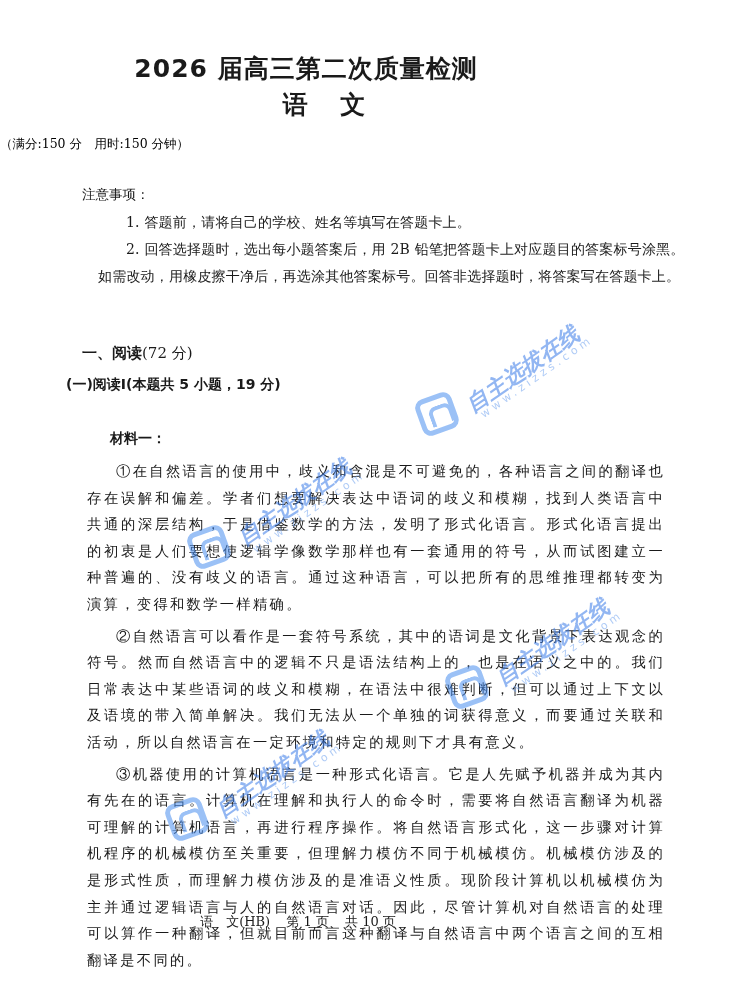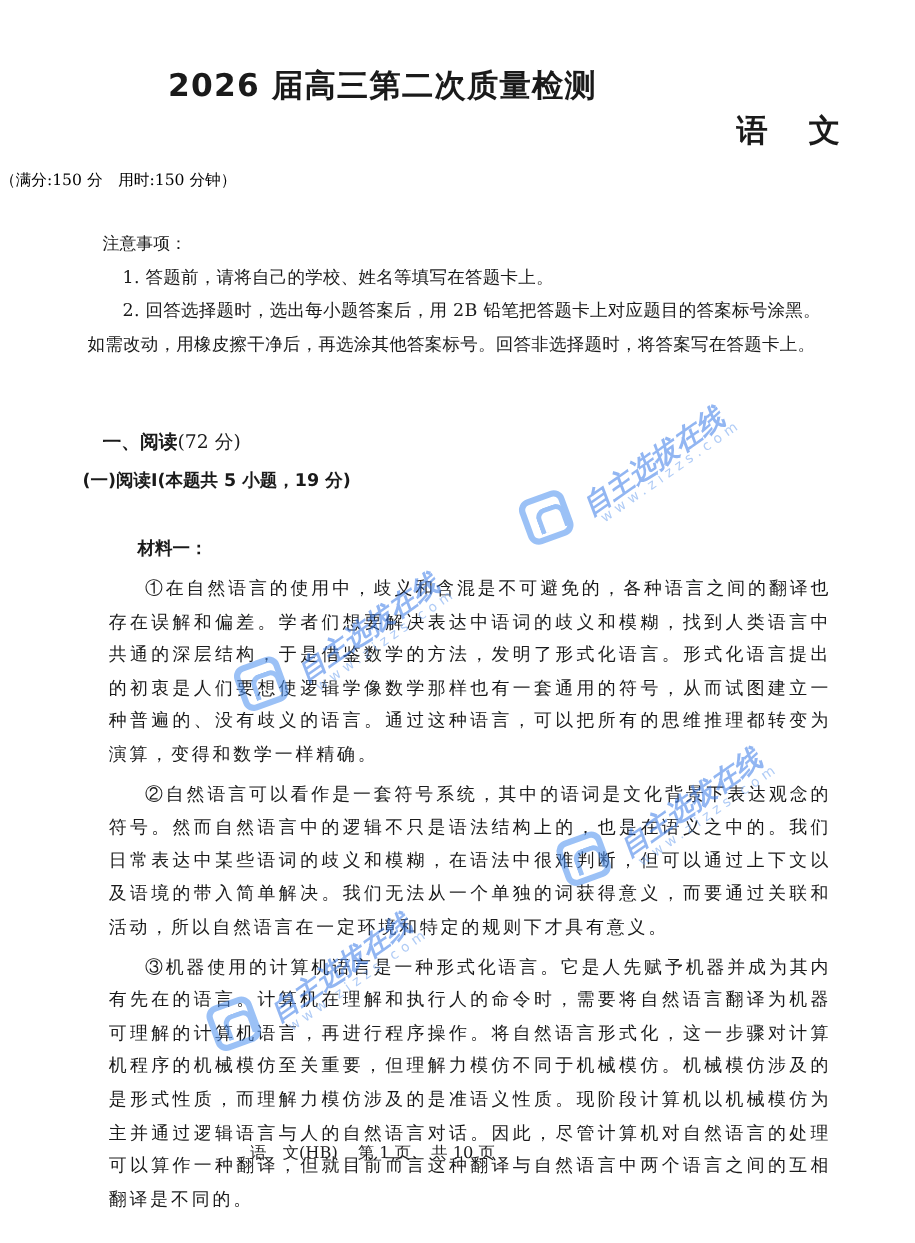--- a/index.html
+++ b/index.html
@@ -1,27 +1,27 @@
 <!DOCTYPE html>
 <html><head>
 <meta charset="utf-8">
 <style>
   html, body { margin: 0; padding: 0; background: #ffffff; }
   body { width: 732px; height: 994px; position: relative; overflow: hidden;
          font-family: "DejaVu Serif", "Liberation Serif", serif; color: #1a1a1a; }
   .page { position: absolute; left: 0; top: 0; width: 732px; height: 994px; }
   .title { position: absolute; left: 0; width: 612px; top: 52px; text-align: center;
            font-family: "DejaVu Sans", "Liberation Sans", sans-serif; font-size: 25px; font-weight: bold; letter-spacing: 1px; }
-  .subject { position: absolute; left: 0; width: 648px; top: 88px; text-align: right;
-             font-family: "DejaVu Sans", "Liberation Sans", sans-serif; font-size: 25px; font-weight: bold; padding-left: 36px; }
+  .subject { position: absolute; left: 0; width: 648px; top: 88px; text-align: center;
+             font-family: "DejaVu Sans", "Liberation Sans", sans-serif; font-size: 25px; font-weight: bold; }
   .subject span { display: inline-block; margin: 0 12px; }
   .meta { position: absolute; left: 0; width: 732px; top: 136px; font-size: 12.5px; color: #000000; }
   .notice-head { position: absolute; left: 82px; top: 186px; font-family: "DejaVu Sans", "Liberation Sans", sans-serif;
                  font-size: 13.5px; font-weight: normal; }
-  .notice { position: absolute; left: 70px; width: 588px; top: 209px; font-size: 14px; line-height: 27px; text-indent: 28px; letter-spacing: 0.2px; }
+  .notice { position: absolute; left: 98px; width: 588px; top: 209px; font-size: 14px; line-height: 27px; text-indent: 28px; letter-spacing: 0.2px; }
   .notice p { margin: 0; }
   .section { position: absolute; left: 82px; top: 344px; font-family: "DejaVu Sans", "Liberation Sans", sans-serif; font-size: 15px; font-weight: bold; }
   .section .pts { font-weight: normal; font-family: "DejaVu Serif", serif; }
   .subsec { position: absolute; left: 66px; top: 376px; font-size: 14px; font-family: "DejaVu Sans", "Liberation Sans", sans-serif; font-weight: bold; }
   .instr { position: absolute; left: 110px; top: 403px; font-size: 14px; }
   .mat { position: absolute; left: 110px; top: 430px; font-size: 14px; font-family: "DejaVu Sans", "Liberation Sans", sans-serif; font-weight: bold; }
   .body { position: absolute; left: 82px; width: 588px; top: 453px; font-size: 14.3px; line-height: 26.6px; letter-spacing: 2.3px;
           text-align: justify; }
   .body p { margin: 5px; text-indent: 29px; }
   .footer { position: absolute; left: 0; width: 596px; top: 913px; text-align: center; font-size: 13px; }

